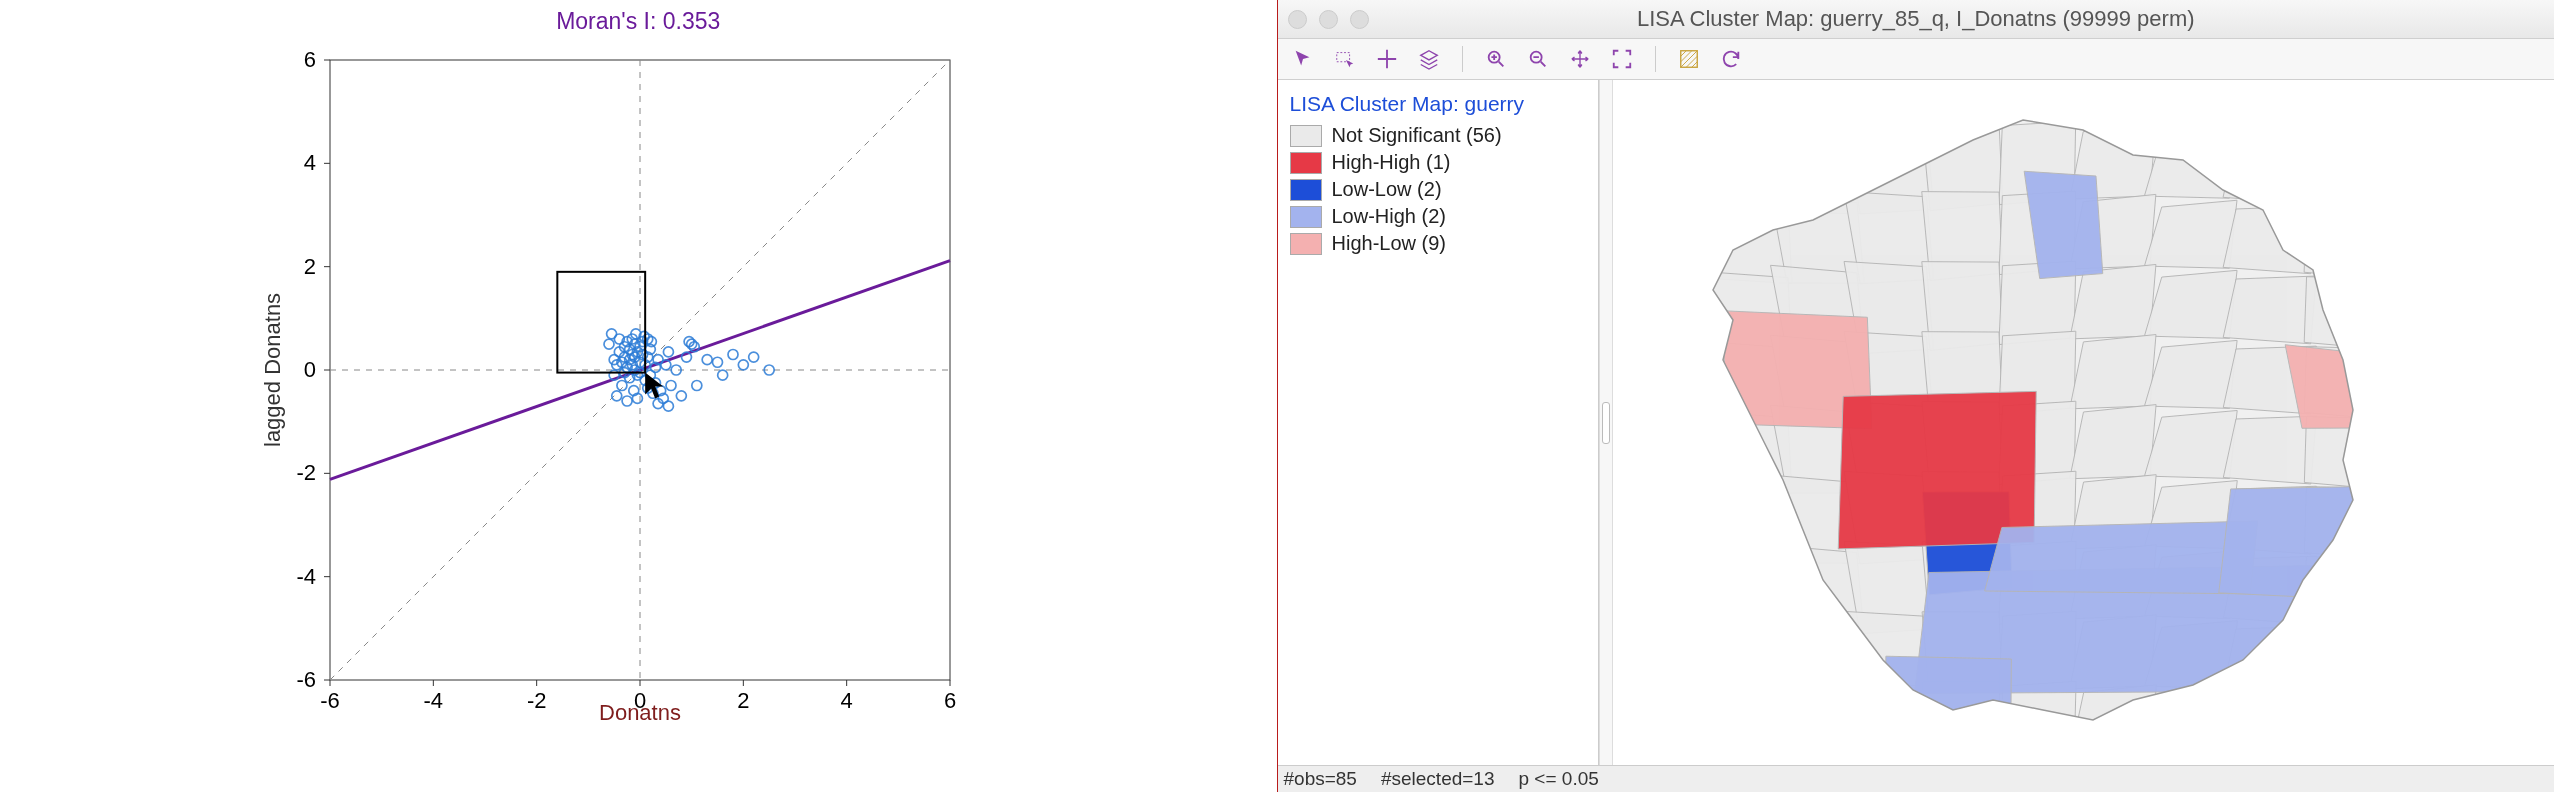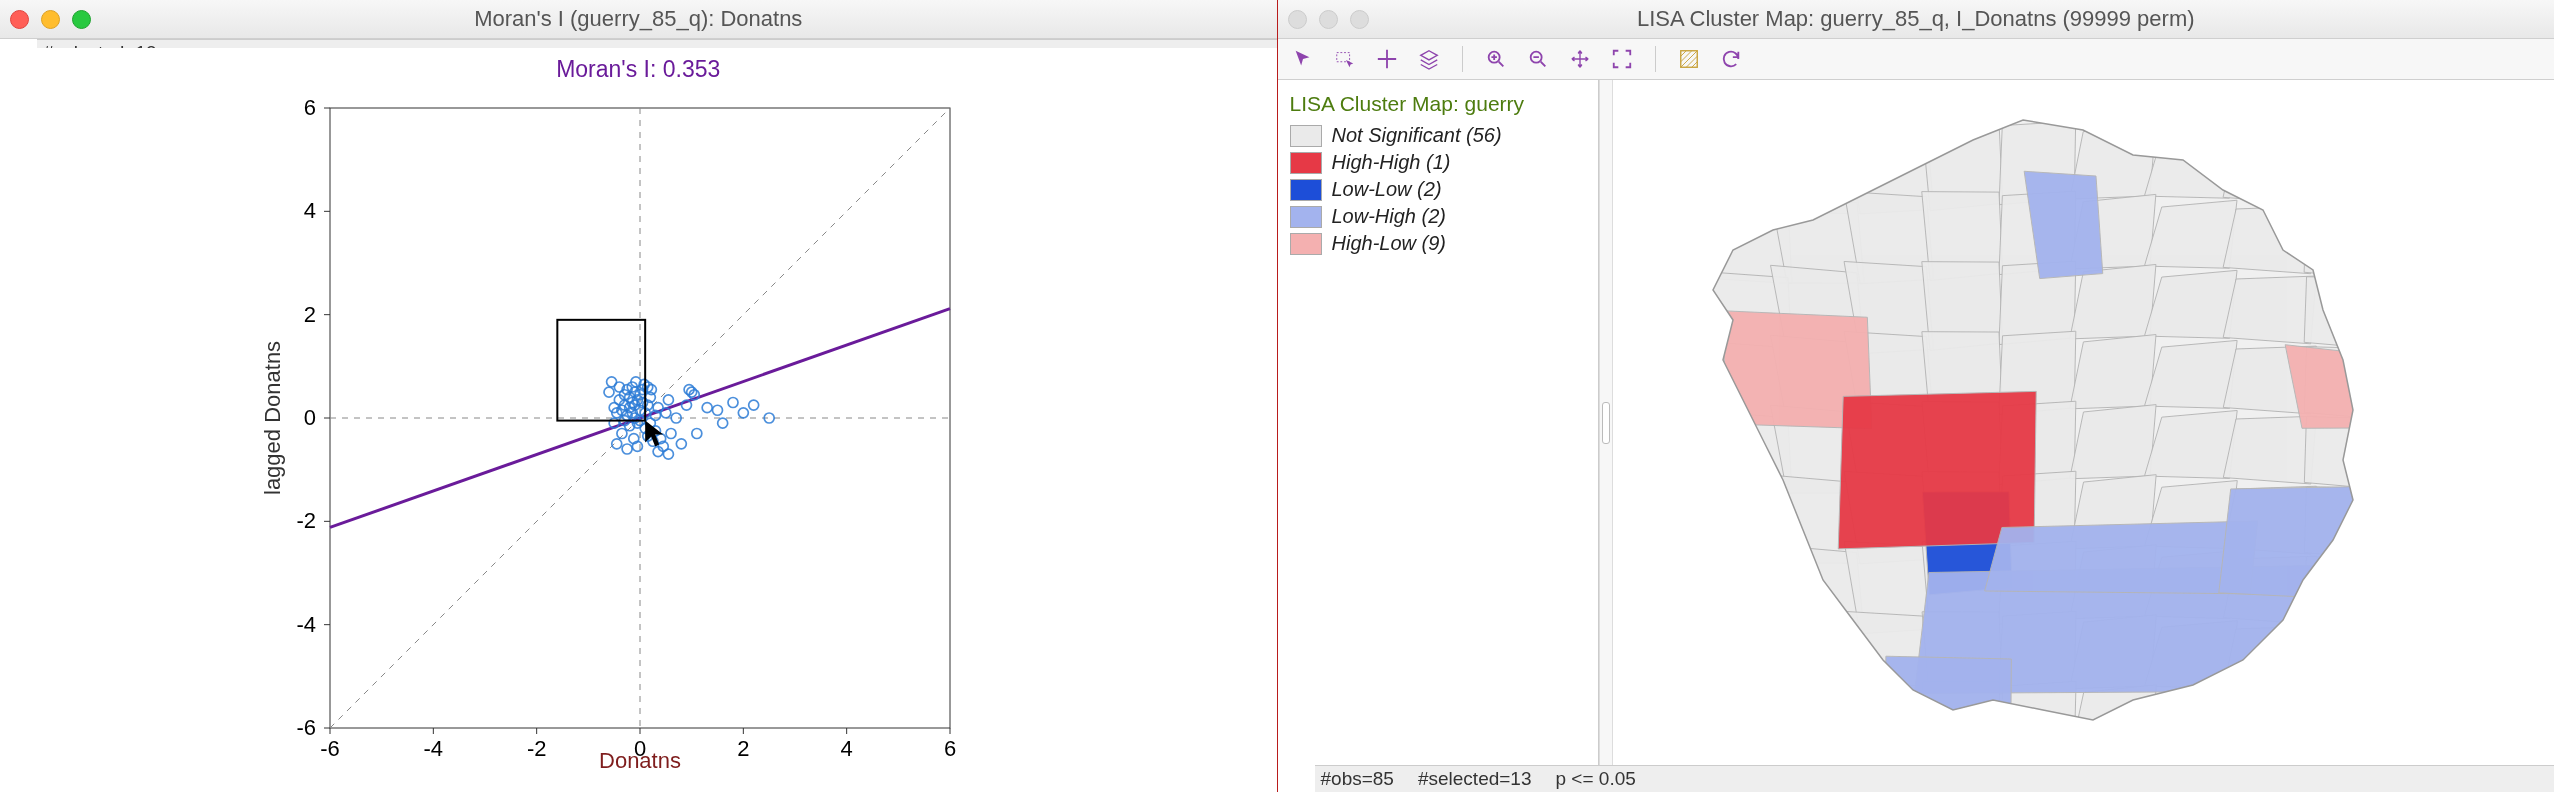--- a/index.html
+++ b/index.html
@@ -9,37 +9,37 @@
   .win-right{width:50%;height:100%;border-left:1px solid #b91c1c;}
   .titlebar{height:38px;background:linear-gradient(#f7f7f7,#e8e8e8);border-bottom:1px solid #cfcfcf;display:flex;align-items:center;padding:0 10px;position:relative;}
   .traffic{display:flex;gap:12px;margin-right:12px;}
   .dot{width:17px;height:17px;border-radius:50%;}
   .dot-red{background:#ff5f57;border:1px solid #e0443e;}
   .dot-yellow{background:#ffbd2e;border:1px solid #dea123;}
   .dot-green{background:#28c940;border:1px solid #1fa32f;}
   .dot-gray{background:#ddd;border:1px solid #ccc;}
   .title{position:absolute;left:0;right:0;text-align:center;font-size:22px;color:#555;font-weight:400;pointer-events:none;}
   .content{flex:1;position:relative;overflow:hidden;background:#fff;}
-  .statusbar{height:26px;background:#eee;border-top:1px solid #ccc;font-size:19px;color:#333;display:flex;align-items:center;padding:0 6px;gap:24px;margin-left:37px;}
+  .statusbar{height:26px;background:#eee;border-top:1px solid #ccc;font-size:19px;color:#333;display:flex;align-items:center;padding:0 6px;gap:24px;}
   
-  .scat-wrap{position:absolute;inset:0;margin-top:48px;}
+  .scat-wrap{position:absolute;inset:0;}
   .morans-i{position:absolute;top:8px;left:0;right:0;text-align:center;color:#6a1b9a;font-size:23px;}
   .plot{position:absolute;left:330px;top:60px;width:620px;height:620px;}
   .plot svg{width:100%;height:100%;overflow:visible;}
   .axis-label-x{position:absolute;left:330px;width:620px;top:700px;text-align:center;font-size:22px;color:#7f1d1d;}
   .axis-label-y{position:absolute;left:260px;top:60px;height:620px;writing-mode:vertical-rl;transform:rotate(180deg);font-size:22px;text-align:center;color:#333;}
   
   .toolbar{height:40px;border-bottom:1px solid #cfcfcf;display:flex;align-items:center;padding:0 10px;gap:12px;background:#f7f7f7;}
   .tool-sep{width:1px;height:26px;background:#ccc;margin:0 6px;}
   .tool-btn{width:30px;height:30px;display:flex;align-items:center;justify-content:center;color:#8e44ad;cursor:pointer;border-radius:4px;}
   .tool-btn svg{width:22px;height:22px;}
   .map-area{flex:1;display:flex;position:relative;overflow:hidden;}
   .legend-pane{width:300px;border-right:1px solid #ccc;background:#fff;padding:12px 8px 12px 12px;overflow:hidden;}
-  .legend-title{font-size:21px;color:#4d7c0f;margin-bottom:8px;white-space:nowrap;overflow:hidden;}
-  .legend-item{display:flex;align-items:center;gap:10px;margin:4px 0;font-size:20px;font-style:italic;}
+  .legend-title{font-size:21px;color:#1d4ed8;margin-bottom:8px;white-space:nowrap;overflow:hidden;}
+  .legend-item{display:flex;align-items:center;gap:10px;margin:4px 0;font-size:20px;}
   .swatch{width:30px;height:20px;border:1px solid #aaa;}
   .sash{width:12px;background:#f7f7f7;border-left:1px solid #ddd;border-right:1px solid #ddd;position:relative;cursor:col-resize;}
   .sash::after{content:'';position:absolute;left:2px;top:50%;width:6px;height:40px;border:1px solid #bbb;border-radius:3px;transform:translateY(-50%);background:#fff;}
   .map-canvas{flex:1;position:relative;background:#fff;}
   .map-canvas svg{position:absolute;left:50px;top:20px;width:720px;height:640px;}
   .dept{fill:#eaeaea;stroke:#b5b5b5;stroke-width:1;opacity:0.95;cursor:pointer;}
   .dept.red{fill:#e63946;}
   .dept.blue{fill:#1d4ed8;}
   .dept.lh{fill:#a3b3ee;}
   .dept.hl{fill:#f4b0b0;}

